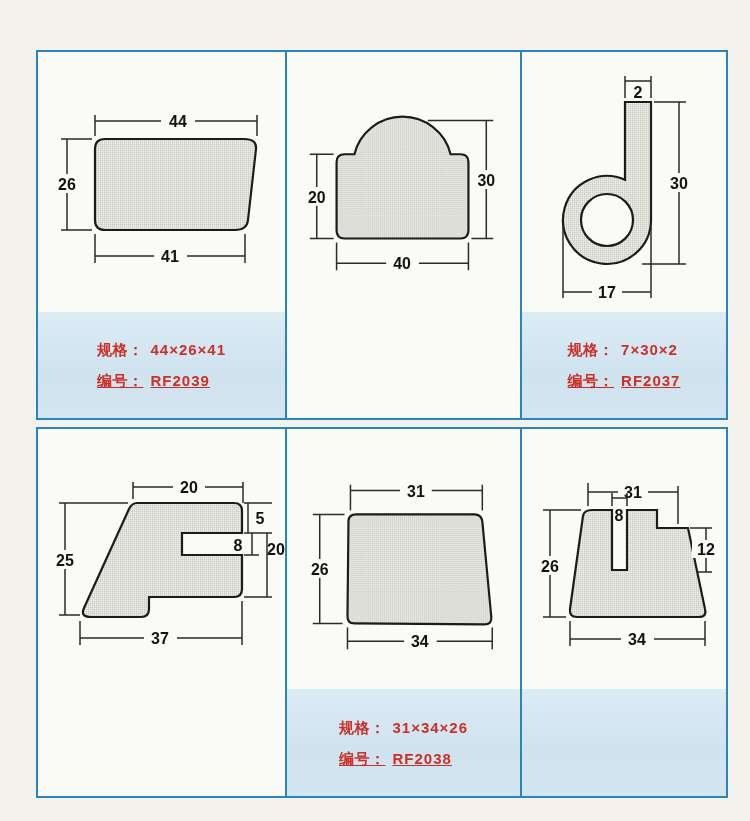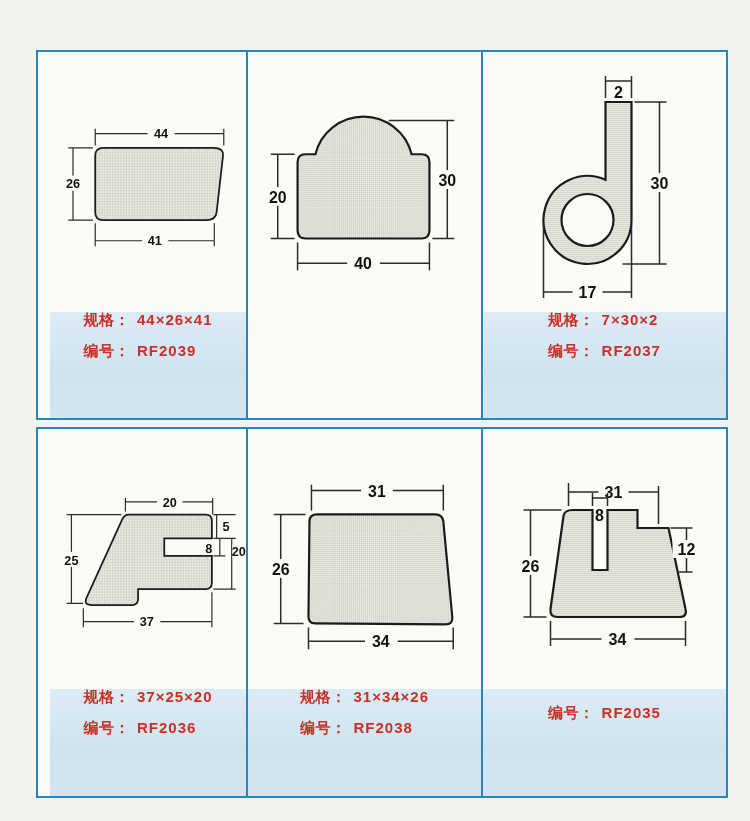--- a/index.html
+++ b/index.html
@@ -12,36 +12,36 @@
   .grid-row{
     display:flex;
     border:2px solid #2a85b8;
     background:#fafaf6;
     box-sizing:border-box;
     height:370px;
   }
   .grid-row.second{margin-top:7px;height:371px;}
   .cell{display:flex;flex-direction:column;box-sizing:border-box;min-width:0;}
   .cell + .cell{border-left:2px solid #2a85b8;}
-  .cell.c1{width:196px;margin-left:12px;}
+  .cell.c1{width:247px;}
   .cell.c2{width:235px;}
   .cell.c3{flex:1;}
   .diagram{height:260px;background:#fafaf6;}
   .diagram svg{display:block;width:100%;height:100%;}
   .label-box{
     flex:1;
     background:linear-gradient(180deg,#dcecf5 0%,#cfe3ef 55%,#d3e5f0 100%);
-    display:flex;flex-direction:column;
+    display:flex;flex-direction:column;justify-content:center;
   }
   .label-inner{width:max-content;margin:0 auto;max-width:96%;}
   .spec-line,.code-line{
     color:#cb2f26;font-weight:bold;font-size:15px;line-height:1;
     letter-spacing:0.5px;white-space:nowrap;
   }
-  .code-line{margin-top:16px;}
+  .code-line{margin-top:16px;text-decoration:underline;}
   .spec-value,.code-value{margin-left:7px;letter-spacing:1px;}
   
   .shape{stroke:#1b1b1b;stroke-width:2.2;}
   .dim{stroke:#2b2b2b;stroke-width:1.5;fill:none;}
   .dnum{font-family:"Liberation Sans",sans-serif;font-weight:700;font-size:16px;fill:#111;}
   .lblbg{fill:#fafaf6;}
 </style>
 </head>
 <body>
 
@@ -159,26 +159,20 @@
           <path class="dim" d="M210 74 V104"></path>
           <text class="dnum" x="222" y="95" text-anchor="middle">5</text>
           <path class="dim" d="M214 104 V126"></path>
           <rect class="lblbg" x="192" y="107" width="17" height="18"></rect>
           <text class="dnum" x="200" y="122" text-anchor="middle">8</text>
           <path class="dim" d="M229 104 V168"></path>
           <rect class="lblbg" x="230" y="111" width="17" height="18"></rect>
           <text class="dnum" x="238" y="126" text-anchor="middle">20</text>
         </svg>
       </div>
-      <div class="label-box">
-        <div class="label-inner">
-          <div class="spec-line"><span>规格：</span><span class="spec-value">37×25×20</span></div>
-          <div class="code-line"><span>编号：</span><span class="code-value">RF2036</span></div>
-        </div>
-      </div>
     </div>
 
     <div class="cell c2">
       <div class="diagram">
         <svg viewBox="0 0 235 260" preserveAspectRatio="xMidYMid meet">
           <defs>
             <pattern id="m5" width="4" height="4" patternUnits="userSpaceOnUse">
               <rect width="4" height="4" fill="#f3f3ee"></rect>
               <path d="M0 0.5H4M0 2.5H4" stroke="#d2d2ca" stroke-width="0.7"></path>
               <path d="M0.5 0V4M2.5 0V4" stroke="#cdcdc5" stroke-width="0.7"></path>
@@ -226,19 +220,18 @@
           <path class="dim" d="M59 81 H21 M44 188 H21 M28 81 V188"></path>
           <rect class="lblbg" x="12" y="127" width="32" height="19"></rect>
           <text class="dnum" x="28" y="143" text-anchor="middle">26</text>
           <path class="dim" d="M48 192 V217 M183 192 V217 M48 210 H183"></path>
           <rect class="lblbg" x="99" y="200" width="33" height="19"></rect>
           <text class="dnum" x="115" y="216" text-anchor="middle">34</text>
         </svg>
       </div>
       <div class="label-box">
         <div class="label-inner">
-          <div class="code-line"><span>编号：</span><span class="code-value">RF2035</span></div>
         </div>
       </div>
     </div>
   </div>
 
 </div>
 
 </body></html>

